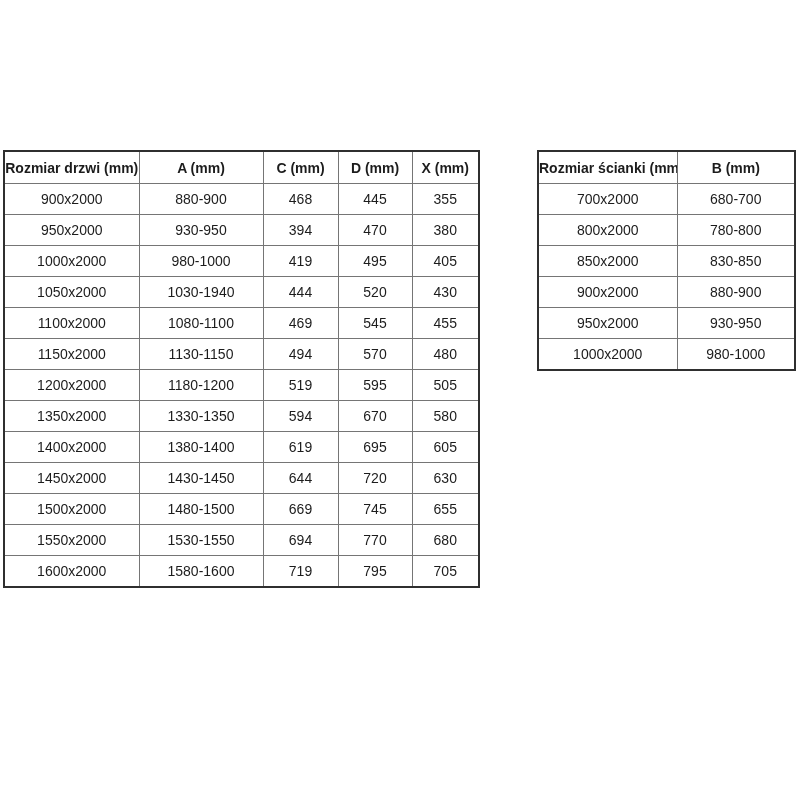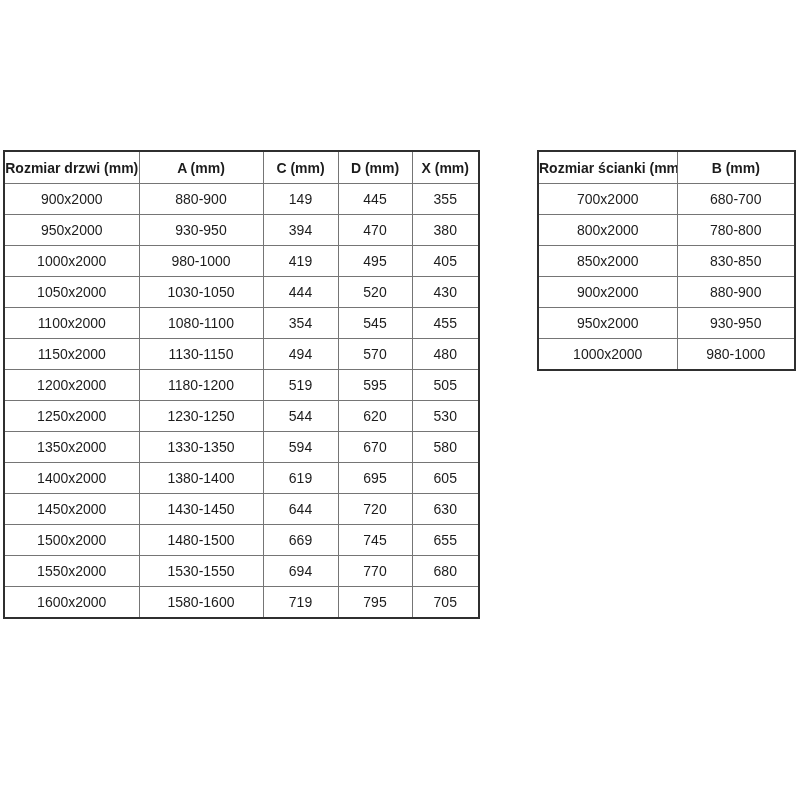--- a/index.html
+++ b/index.html
@@ -74,72 +74,65 @@
           <th>A (mm)</th>
           <th>C (mm)</th>
           <th>D (mm)</th>
           <th>X (mm)</th>
         </tr>
       </thead>
       <tbody>
         <tr>
           <td>900x2000</td>
           <td>880-900</td>
-          <td>149</td>
+          <td>468</td>
           <td>445</td>
           <td>355</td>
         </tr>
         <tr>
           <td>950x2000</td>
           <td>930-950</td>
           <td>394</td>
           <td>470</td>
           <td>380</td>
         </tr>
         <tr>
           <td>1000x2000</td>
           <td>980-1000</td>
           <td>419</td>
           <td>495</td>
           <td>405</td>
         </tr>
         <tr>
           <td>1050x2000</td>
-          <td>1030-1050</td>
+          <td>1030-1940</td>
           <td>444</td>
           <td>520</td>
           <td>430</td>
         </tr>
         <tr>
           <td>1100x2000</td>
           <td>1080-1100</td>
-          <td>354</td>
+          <td>469</td>
           <td>545</td>
           <td>455</td>
         </tr>
         <tr>
           <td>1150x2000</td>
           <td>1130-1150</td>
           <td>494</td>
           <td>570</td>
           <td>480</td>
         </tr>
         <tr>
           <td>1200x2000</td>
           <td>1180-1200</td>
           <td>519</td>
           <td>595</td>
           <td>505</td>
-        </tr>
-        <tr>
-          <td>1250x2000</td>
-          <td>1230-1250</td>
-          <td>544</td>
-          <td>620</td>
-          <td>530</td>
         </tr>
         <tr>
           <td>1350x2000</td>
           <td>1330-1350</td>
           <td>594</td>
           <td>670</td>
           <td>580</td>
         </tr>
         <tr>
           <td>1400x2000</td>

